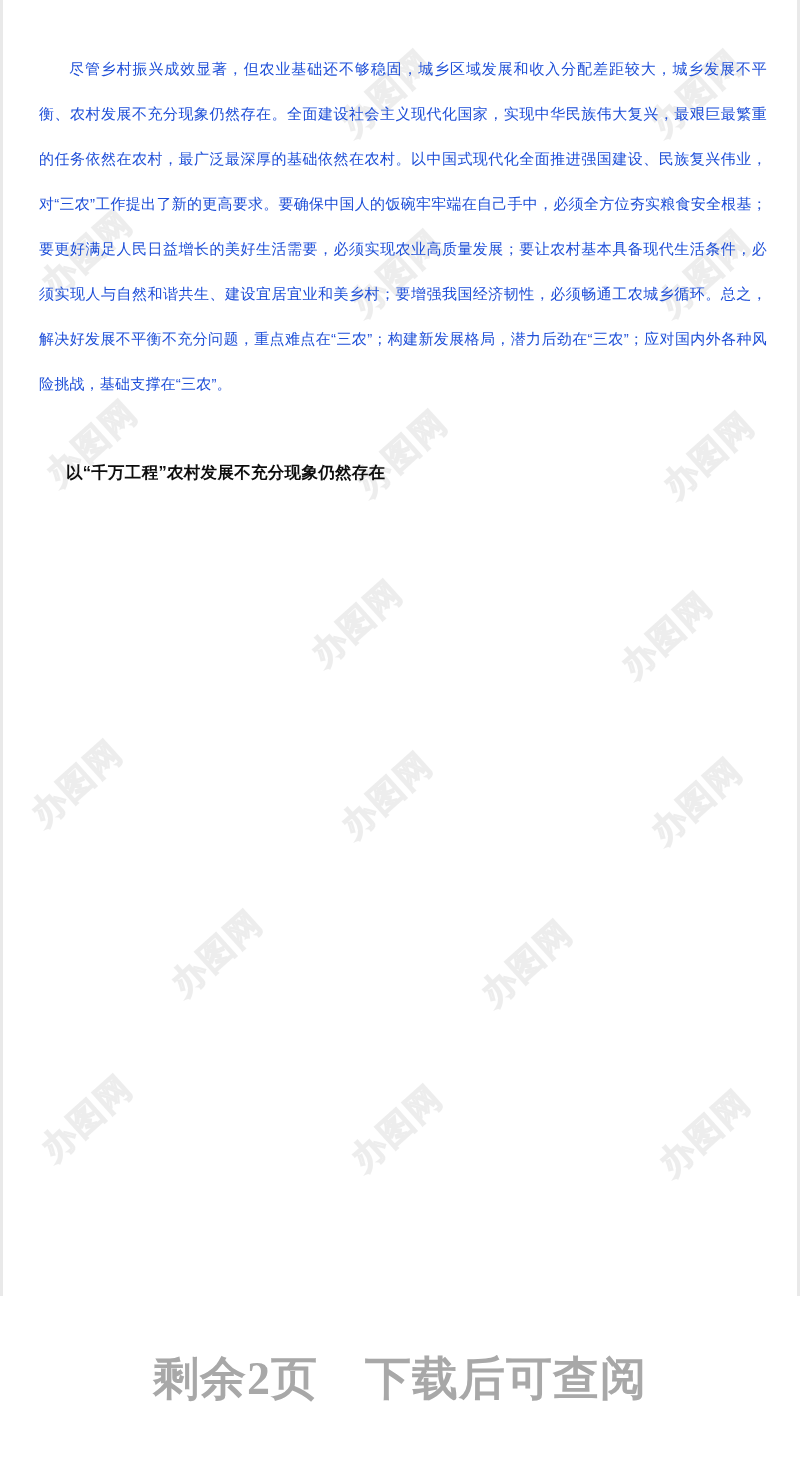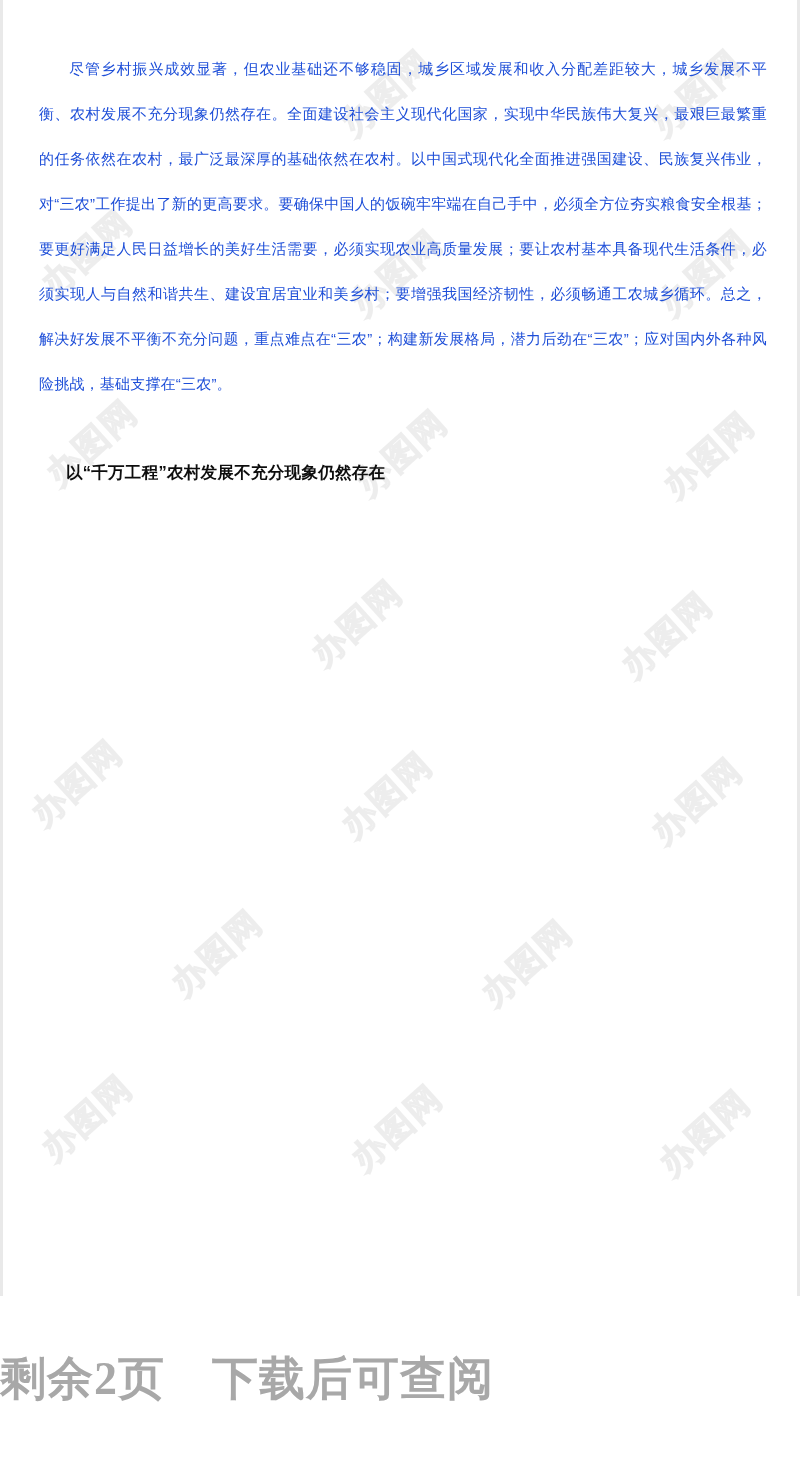--- a/index.html
+++ b/index.html
@@ -94,20 +94,21 @@
   
   .footer-notice {
     position: absolute;
     left: 0;
     top: 1296px;
     width: 800px;
     height: 165px;
     background: #ffffff;
     display: flex;
     align-items: center;
+    justify-content: center;
     z-index: 3;
   }
   .footer-notice .notice-text {
     font-family: "Liberation Serif", "DejaVu Serif", serif;
     font-weight: 700;
     font-size: 46px;
     letter-spacing: 1px;
     color: #a8a8a8;
     white-space: pre;
     user-select: none;

